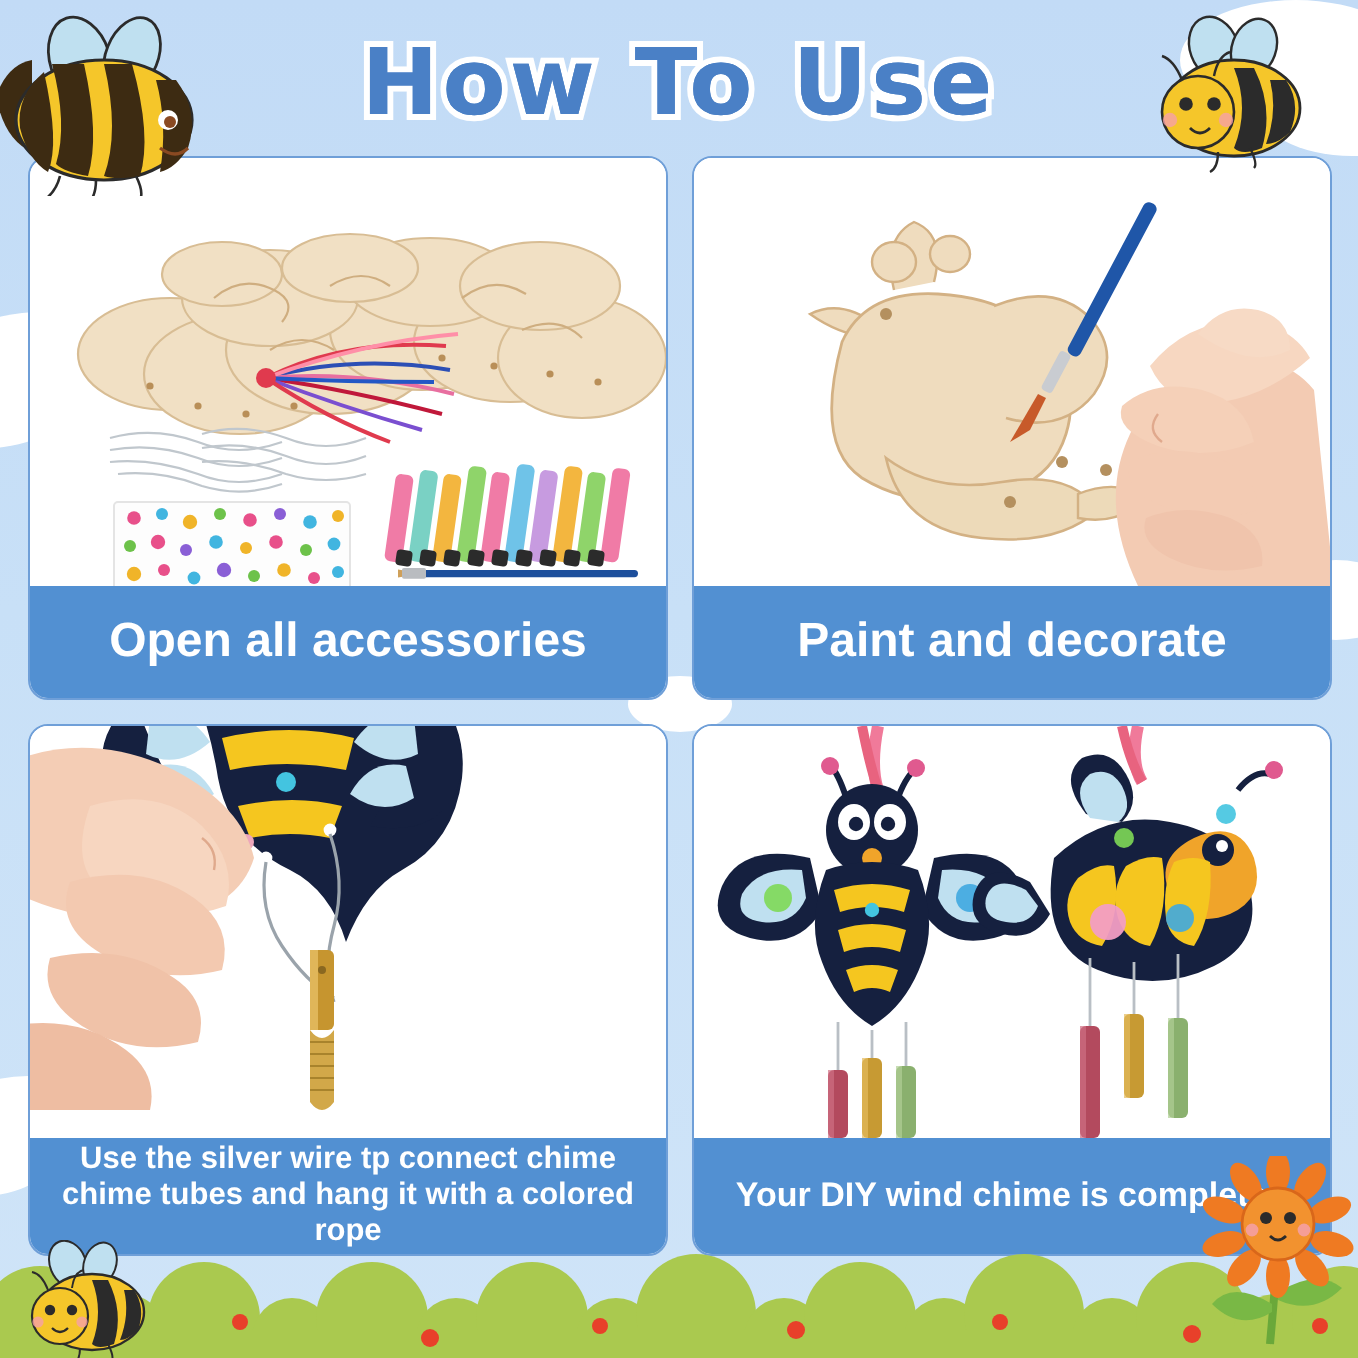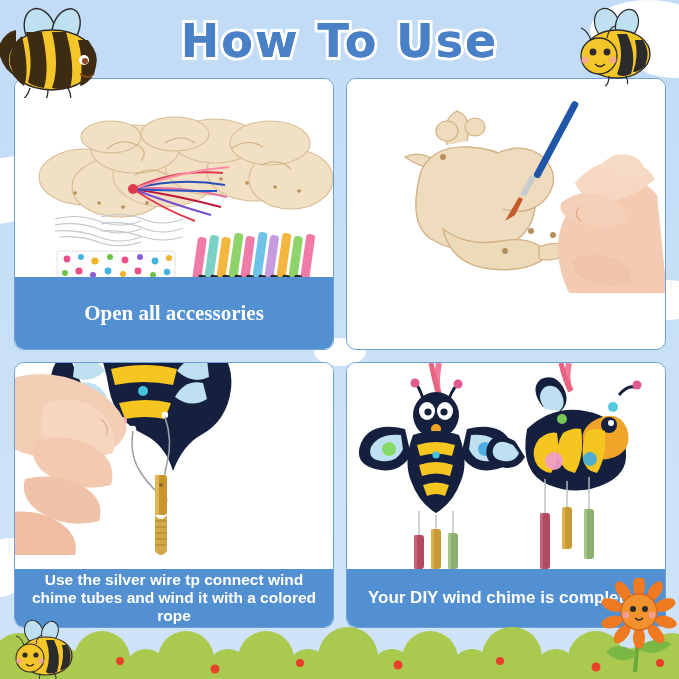--- a/index.html
+++ b/index.html
@@ -41,21 +41,21 @@
     display:flex;align-items:center;justify-content:center;text-align:center;
     font-weight:bold;line-height:1.18;
     border-radius:0 0 8px 8px;
     padding:0 8px;box-sizing:border-box;
   }
   #panel1,#panel2{top:78px;height:272px;}
   #panel3,#panel4{top:362px;height:266px;}
   #panel1,#panel3{left:14px;width:320px;}
   #panel2,#panel4{left:346px;width:320px;}
   #panel1 .photo,#panel2 .photo{height:214px;}
-  #panel1 .caption,#panel2 .caption{height:72px;font-size:21px;font-family:Liberation Serif, serif;}
+  #panel1 .caption,#panel2 .caption{height:56px;font-size:24px;}
   #panel3 .photo,#panel4 .photo{height:206px;}
   #panel3 .caption,#panel4 .caption{height:58px;font-size:15.5px;}
   #panel4 .caption{font-size:17px;}
 
   
   .abs{position:absolute;}
 
   
   .beeA{position:absolute;left:-2px;top:2px;width:112px;height:96px;}
   .beeB{position:absolute;left:565px;top:6px;width:92px;height:84px;}
@@ -246,20 +246,21 @@
           <path d="M232 128 q-6 8 2 14" stroke="#e0a98d" stroke-width="1.2" fill="none"></path>
         </g>
 
         <g>
           <rect x="206" y="18" width="7" height="86" rx="3" fill="#1f56a8" transform="rotate(28 210 60)"></rect>
           <rect x="178" y="96" width="6" height="22" rx="2" fill="#c9ccd1" transform="rotate(28 181 107)"></rect>
           <path d="M172 118 l-14 24 l10 -6 l8 -16 z" fill="#c75a2a"></path>
         </g>
       </svg>
     </div>
+    <div class="caption">Paint and decorate</div>
   </div>
 
   <div class="panel" id="panel3">
     <div class="photo">
       <svg width="320" height="206" viewBox="0 0 320 206">
 
         <g>
           <path d="M72 -36 q48 -34 108 0 q40 24 36 62 q-4 32 -30 46 q-18 10 -28 36 q-8 -26 -28 -36 q-30 -14 -36 -46 q-6 -38 -22 -62 z" fill="#15203f"></path>
           <path d="M52 -14 q-22 20 -14 44 q10 26 44 20 q-18 -30 -30 -64 z" fill="#15203f"></path>
           <path d="M200 -14 q22 20 14 44 q-10 26 -44 20 q18 -30 30 -64 z" fill="#15203f"></path>
@@ -307,21 +308,21 @@
         <g>
           <path d="M-10 18 q40 -16 82 4 q34 18 40 44 q-8 26 -44 30 q-44 4 -78 -14 z" fill="#f4cdb5"></path>
           <path d="M30 40 q34 -10 56 10 q18 18 12 40 q-28 10 -56 -4 q-24 -12 -12 -46 z" fill="#f7d6c0"></path>
           <path d="M20 78 q36 -10 62 8 q20 14 14 36 q-32 8 -60 -8 q-24 -14 -16 -36 z" fill="#f3c9b0"></path>
           <path d="M10 116 q36 -8 62 10 q18 12 12 32 q-32 8 -58 -8 q-22 -14 -16 -34 z" fill="#f0c2a8"></path>
           <path d="M-10 150 q34 -6 58 12 q16 12 12 30 l-70 0 z" fill="#eebda2"></path>
           <path d="M86 56 q8 6 6 16" stroke="#dfa98c" stroke-width="1.2" fill="none"></path>
         </g>
       </svg>
     </div>
-    <div class="caption">Use the silver wire tp connect wind chime tubes and wind it with a colored rope</div>
+    <div class="caption">Use the silver wire tp connect chime chime tubes and hang it with a colored rope</div>
   </div>
 
   <div class="panel" id="panel4">
     <div class="photo">
       <svg width="320" height="206" viewBox="0 0 320 206">
 
         <g>
           <path d="M92 0 q-4 20 0 32" stroke="#f07a9a" stroke-width="6" fill="none"></path>
           <path d="M84 0 q4 20 8 32" stroke="#e8637f" stroke-width="5" fill="none"></path>
 

